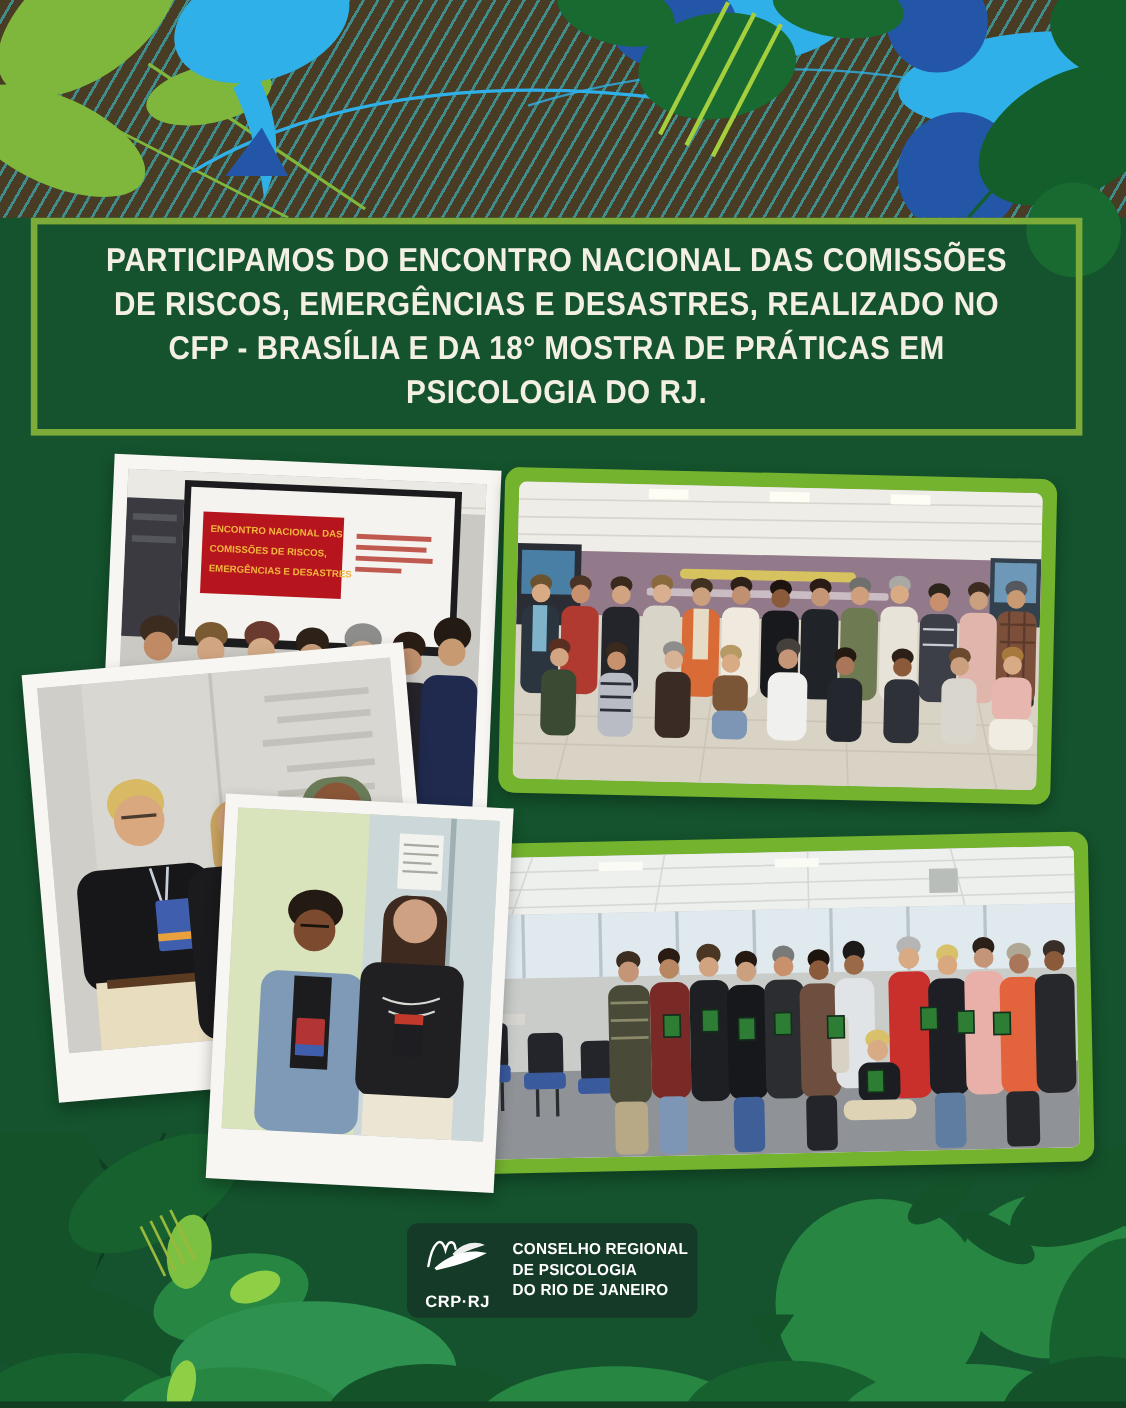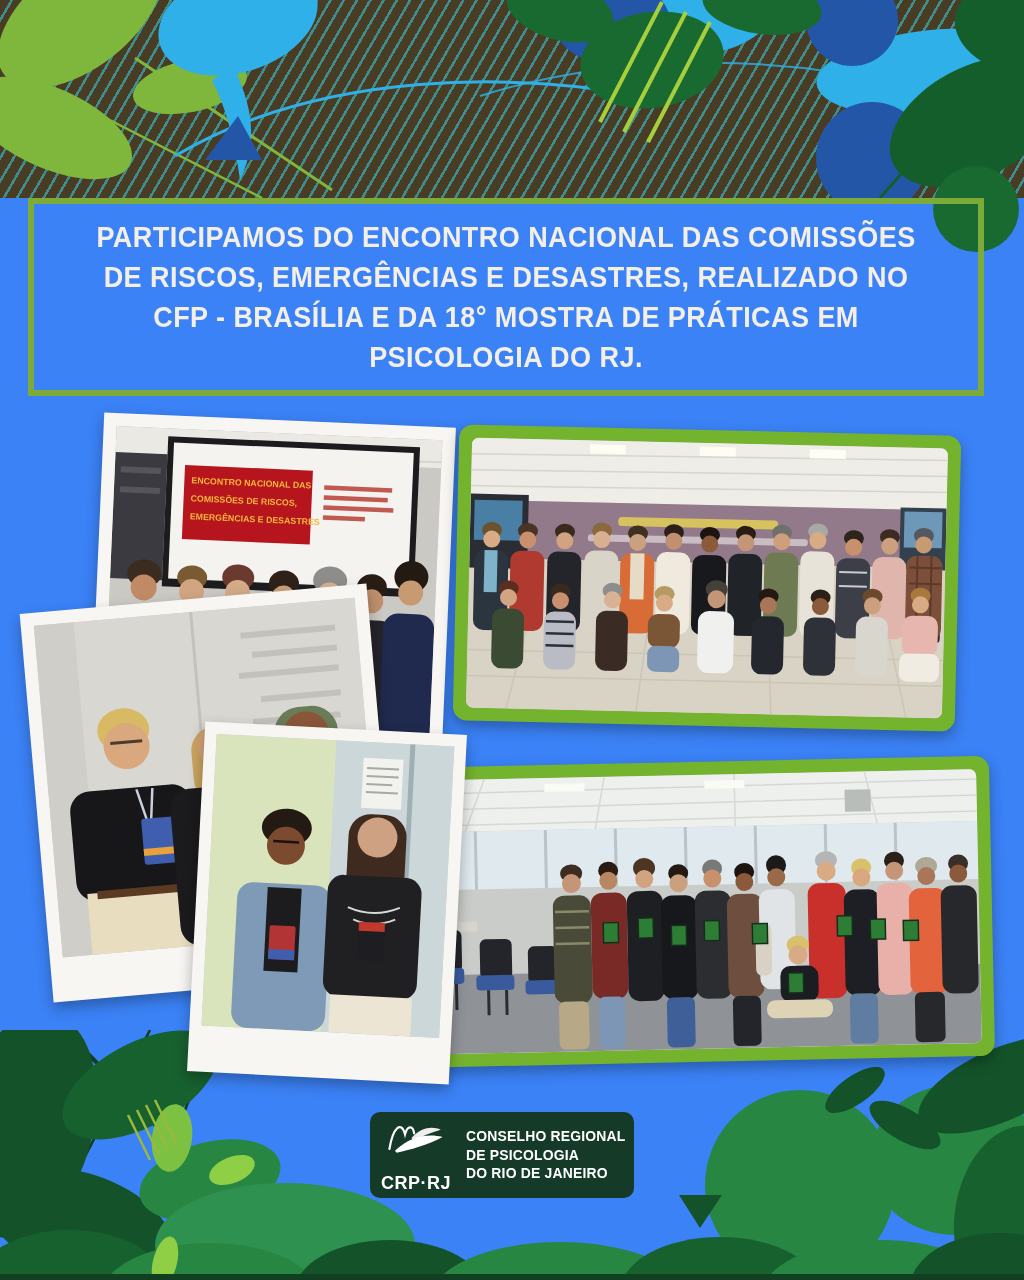--- a/index.html
+++ b/index.html
@@ -1,17 +1,17 @@
 <!DOCTYPE html>
 <html><head>
 <meta charset="utf-8">
 <style>
   html,body{margin:0;padding:0;background:#2b2218;}
   .canvas{position:relative;width:1024px;height:1280px;margin:0 auto;overflow:hidden;
-          background:#3b82f6;font-family:"Liberation Sans",sans-serif;}
+          background:#14532d;font-family:"Liberation Sans",sans-serif;}
   svg{display:block}
   svg text{font-family:"Liberation Sans",sans-serif;}
 
   
   .top-band{position:absolute;left:0;top:0;width:1024px;height:198px;z-index:0;
     background:
       repeating-linear-gradient(120deg,rgba(63,141,140,0) 0 9px,#3f8d8c 9px 11.5px);
     background-color:#493c24;}
   .band-svg{position:absolute;left:0;top:0;width:1024px;height:198px;}
 
@@ -34,21 +34,21 @@
   .photo-a{left:96px;top:420px;width:352px;height:372px;padding:13px 13px 34px;transform:rotate(2.5deg);z-index:2;}
   .photo-b{left:36px;top:598px;width:348px;height:390px;padding:13px 13px 44px;transform:rotate(-5deg);z-index:3;}
   .photo-c{left:196px;top:728px;width:262px;height:350px;padding:12px 12px 46px;transform:rotate(3deg);z-index:5;}
   .photo-d{left:456px;top:430px;width:502px;height:296px;padding:13px;transform:rotate(1.3deg);z-index:2;}
   .photo-e{left:394px;top:762px;width:598px;height:300px;padding:13px;transform:rotate(-1.2deg);z-index:4;}
 
   
   .logo{position:absolute;left:370px;top:1112px;width:264px;height:86px;background:#163a28;
     border-radius:10px;z-index:6;display:flex;align-items:center;padding:0 10px;box-sizing:border-box;}
   .logo-left{width:86px;display:flex;flex-direction:column;align-items:center;}
-  .logo-acronym{color:#fff;font-weight:700;font-size:18px;letter-spacing:.5px;margin-top:13px;}
+  .logo-acronym{color:#fff;font-weight:700;font-size:15px;letter-spacing:.5px;margin-top:13px;}
   .logo-divider{width:2px;height:54px;background:rgba(255,255,255,.85);margin:0 10px 0 4px;}
   .logo-org{color:#fff;font-weight:700;font-size:14.5px;line-height:1.3;letter-spacing:.2px;transform:scaleX(.96);transform-origin:left center;white-space:nowrap;}
 
   
   .bottom-deco{position:absolute;left:0;top:1030px;width:1024px;height:250px;z-index:1;}
 </style>
 </head>
 <body>
 
 <div class="canvas">

